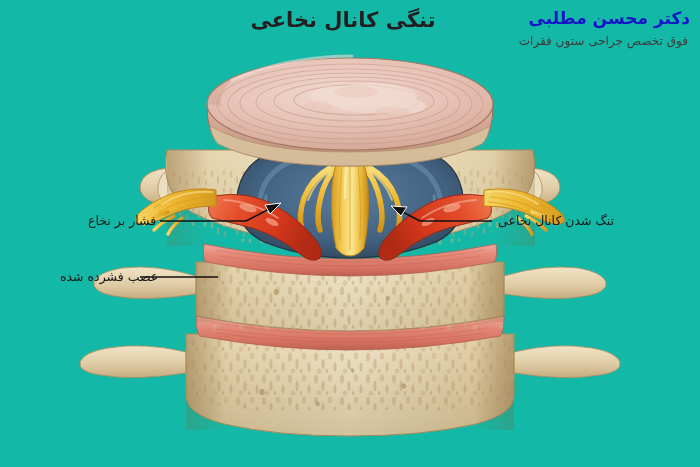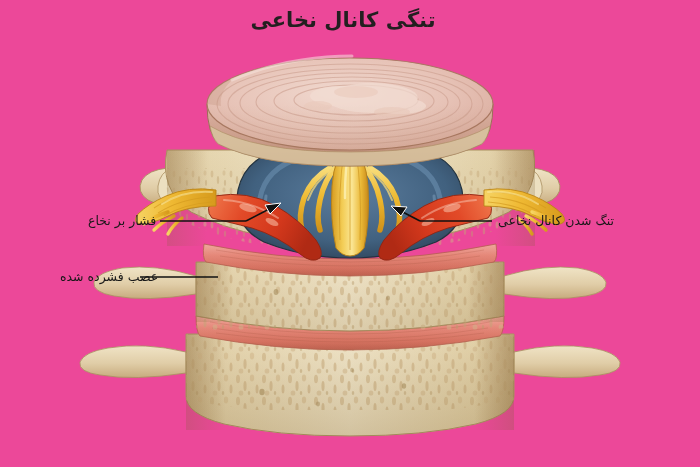--- a/index.html
+++ b/index.html
@@ -5,21 +5,21 @@
 <style>
   html, body {
     margin: 0;
     padding: 0;
     background: #ffffff;
   }
   #page {
     position: relative;
     width: 700px;
     height: 467px;
-    background: #ec4899;
+    background: #14b8a6;
     overflow: hidden;
     font-family: "DejaVu Sans", "Liberation Sans", sans-serif;
     margin-left: 16px;
   }
 
   
   .title {
     position: absolute;
     top: 8px;
     left: 238px;
@@ -398,21 +398,23 @@
       <path d="M492 221 H420" stroke-width="1.6"></path>
       <path d="M420 221 L395 208" stroke-width="1.6"></path>
       <g fill="#111111" stroke="#ffffff" stroke-width="1">
         <path d="M391 206 l16 1 l-6 9 z"></path>
       </g>
     </g>
   </svg>
 
   <div class="title">تنگی کانال نخاعی</div>
 
-
+  <div class="brand-name" style="color:#1414c8;">دکتر محسن مطلبی</div>
+
+  <div class="brand-sub">فوق تخصص جراحی ستون فقرات</div>
 
   <div class="callout" id="label-pressure">فشار بر نخاع</div>
 
   <div class="callout" id="label-stenosis">تنگ شدن کانال نخاعی</div>
 
   <div class="callout" id="label-nerve">عصب فشرده شده</div>
 
 </div>
 
 </body></html>

